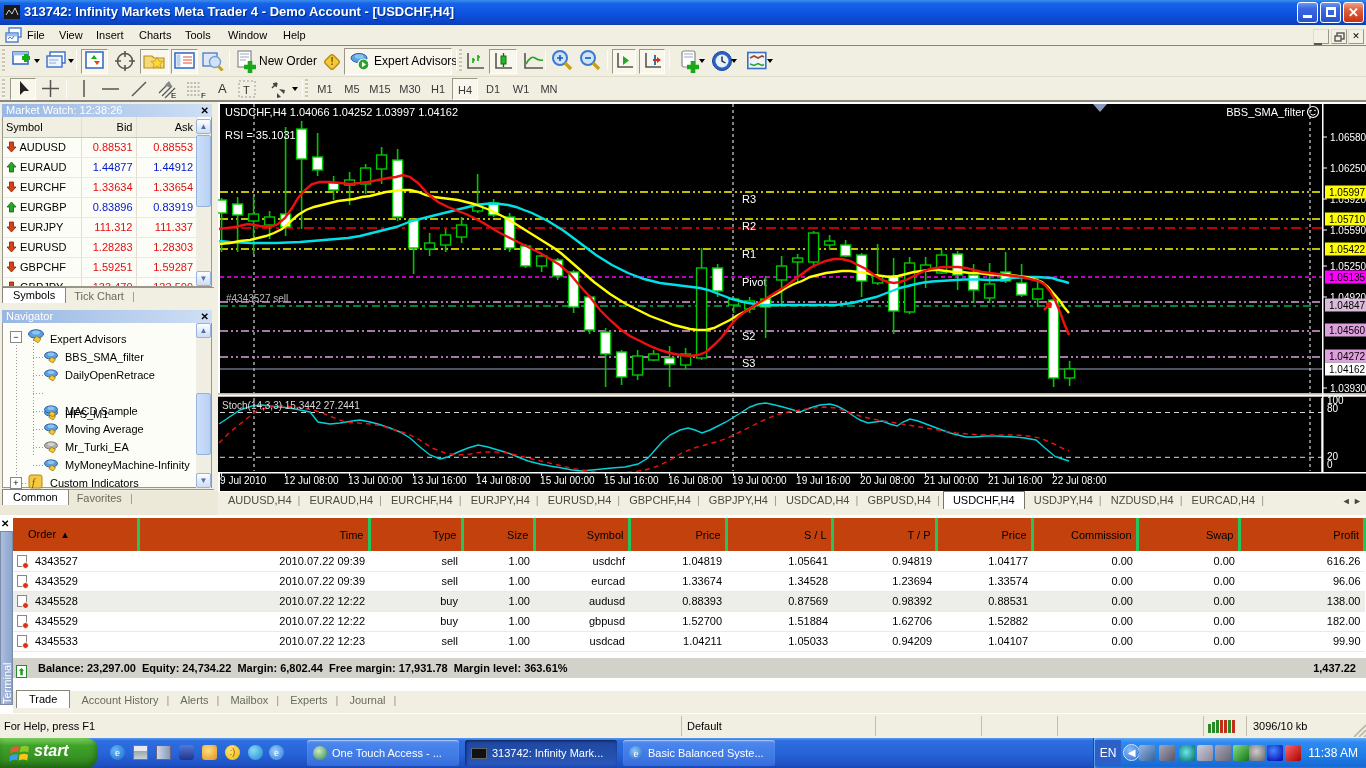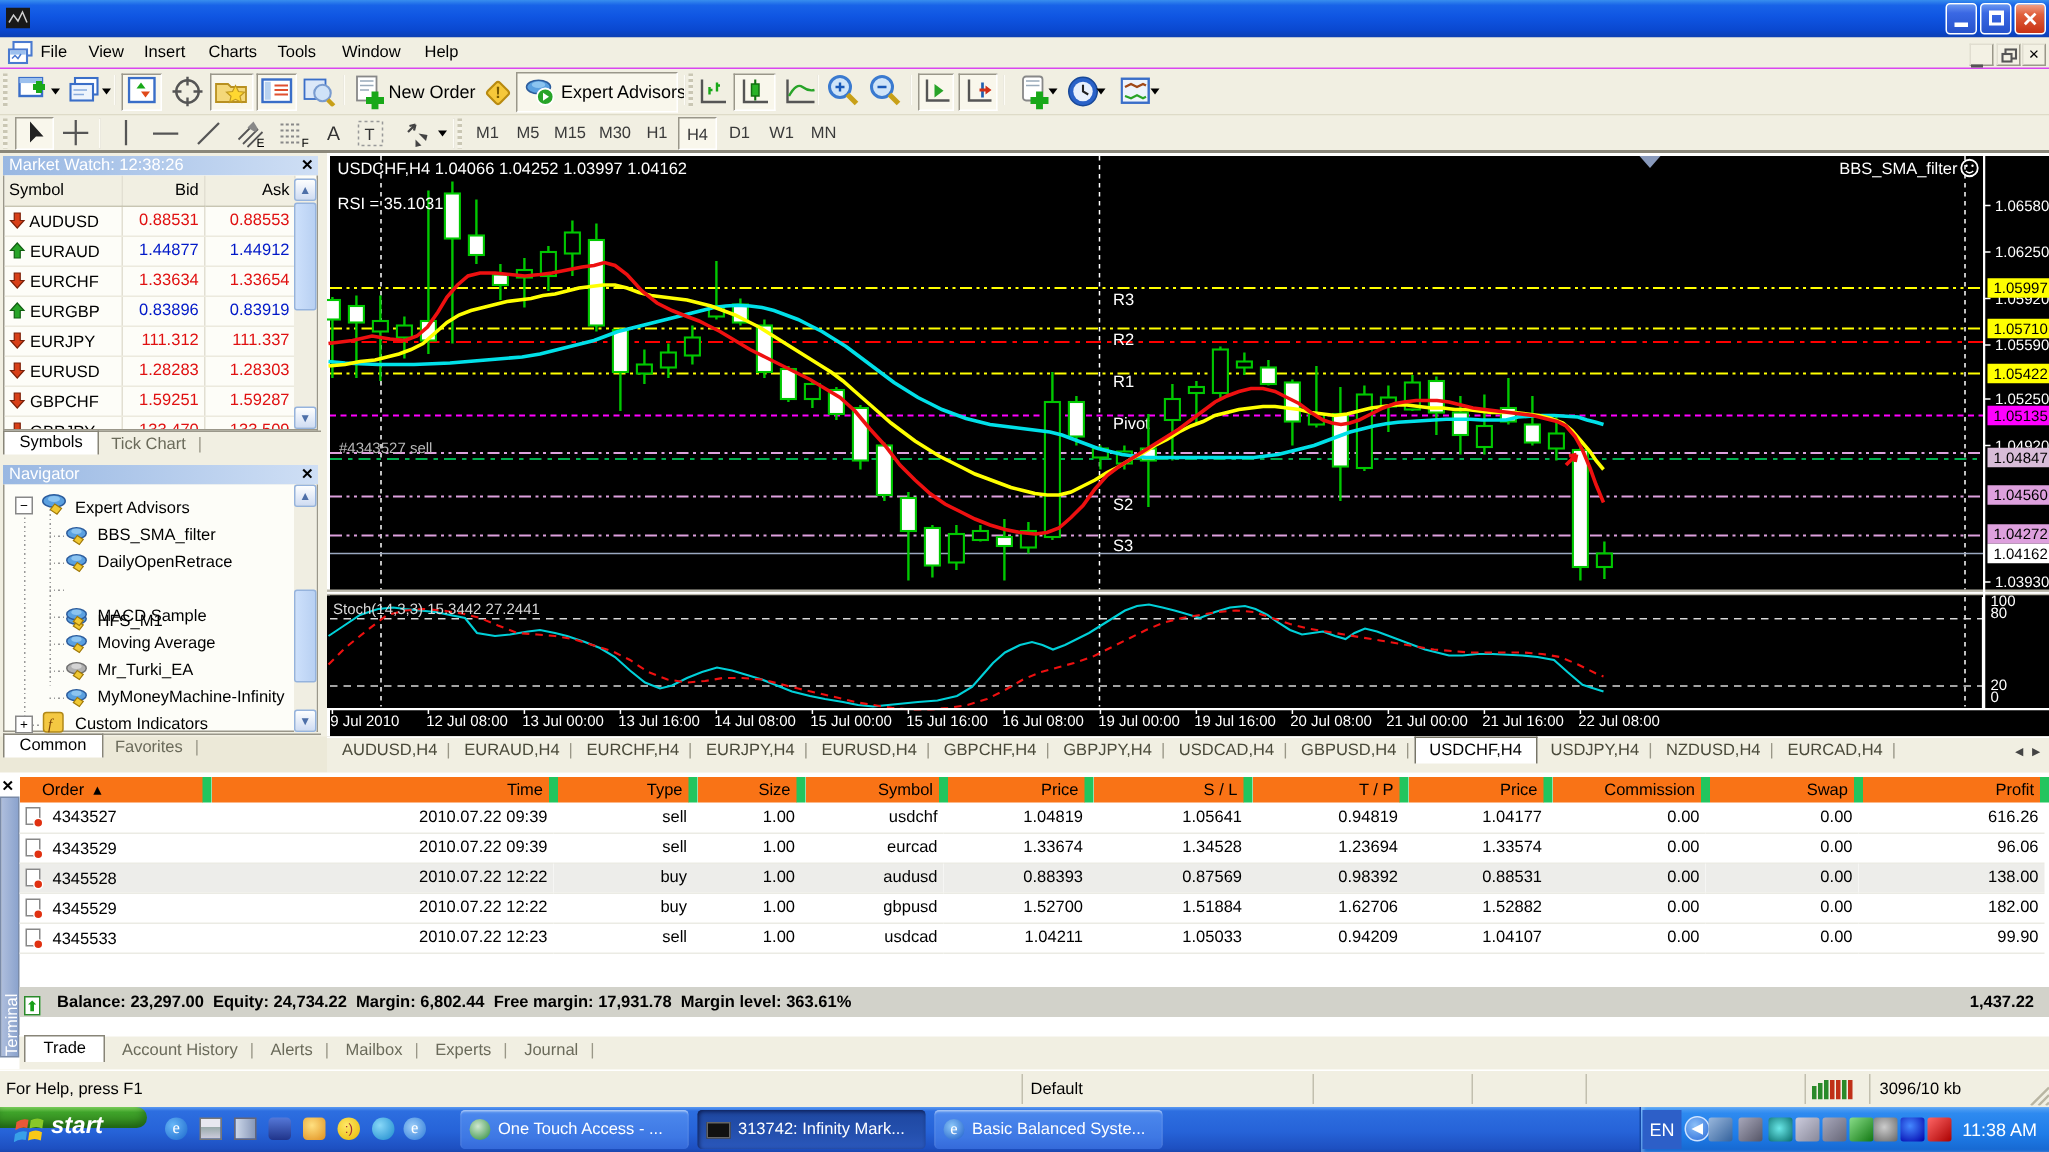--- a/index.html
+++ b/index.html
@@ -28,39 +28,40 @@
 table.mw td{border-right:1px solid #e2dfd2;border-bottom:1px solid #eceade;height:20px;padding:0 3px;white-space:nowrap}
 .tabrow{position:absolute;font-size:11px;color:#6a6a5a}
 .tab-act{background:#fff;border:1px solid #888578;border-bottom:none;color:#000;display:inline-block;padding:1px 10px 2px;position:relative;top:-1px}
 .tab-in{display:inline-block;padding:1px 8px}
 .scol{position:absolute;width:15px;background:#f0eee2}
 .sarr{position:absolute;left:0;width:15px;height:15px;background:linear-gradient(180deg,#fdfefe,#cfdcf3);border:1px solid #95b3dd;border-radius:2px;color:#4d6fa8;font-size:8px;text-align:center;line-height:14px}
 .sthumb{position:absolute;left:0;width:15px;background:linear-gradient(90deg,#cde0fb,#b8d0f2);border:1px solid #95b3dd;border-radius:2px}
 #termwrap{left:0;top:515px;width:1366px;height:198px;background:#fff}
 table.term{border-collapse:collapse;font-size:11px;table-layout:fixed;width:1353px}
 table.term td{height:20px;padding:0 4px;white-space:nowrap;overflow:hidden}
-table.term tr.hd td{height:17px;background:#f97316;border-right:6px solid #22c55e;color:#000}
+table.term tr.hd td{height:33px;background:#c2410c;border-right:3px solid #22c55e;color:#000}
 table.term tr.dr td{border-bottom:1px solid #ebebe4}
 .num{text-align:right}
 #balrow{position:absolute;left:13px;top:658px;width:1353px;height:20px;background:#d2d2ca;font-weight:bold;line-height:20px}
 #termtabs{position:absolute;left:13px;top:690px;width:1353px;height:23px;background:#f1efe2;border-top:1px solid #fff}
 #statusbar{left:0;top:713px;width:1366px;height:25px;background:#f1efe2;border-top:1px solid #fff;color:#000}
 #taskbar{left:0;top:738px;width:1366px;height:30px;background:linear-gradient(180deg,#5a9af2 0%,#2d6ee0 9%,#2663d8 55%,#1d4fc0 93%,#1a46ae 100%)}
-#startbtn{position:absolute;left:0;top:0;width:98px;height:14px;border-radius:0 12px 12px 0;background:linear-gradient(180deg,#7fd45f 0%,#3fa32a 25%,#389423 60%,#2d7f1c 100%);box-shadow:inset -2px -3px 6px rgba(0,40,0,.35);color:#fff;font-weight:bold;font-style:italic;font-size:16px}
+#startbtn{position:absolute;left:0;top:0;width:98px;height:30px;border-radius:0 12px 12px 0;background:linear-gradient(180deg,#7fd45f 0%,#3fa32a 25%,#389423 60%,#2d7f1c 100%);box-shadow:inset -2px -3px 6px rgba(0,40,0,.35);color:#fff;font-weight:bold;font-style:italic;font-size:16px}
 .taskbtn{position:absolute;top:2px;height:26px;border-radius:3px;background:linear-gradient(180deg,#639af0 0%,#4a86ec 12%,#3e78e4 70%,#356ada 100%);box-shadow:inset 0 1px 1px rgba(255,255,255,.45);color:#fff;font-size:11px;display:flex;align-items:center;padding:0 6px;white-space:nowrap;overflow:hidden}
 .taskbtn.press{background:linear-gradient(180deg,#1e47a0 0%,#2450ae 60%,#2b58bc 100%);box-shadow:inset 1px 1px 3px rgba(0,0,30,.6)}
 #tray{position:absolute;right:0;top:0;height:30px;width:273px;background:linear-gradient(180deg,#59a4f4 0%,#2e8af0 14%,#1f7de8 60%,#1666cf 100%);border-left:1px solid #1448a8;box-shadow:inset 2px 0 2px rgba(255,255,255,.3)}
 .ticon{position:absolute;top:7px;width:16px;height:16px;border-radius:2px}
 </style></head>
 <body>
 <div id="titlebar" class="abs">
  <svg class="abs" style="left:4px;top:5px" width="16" height="14">
       <rect width="16" height="14" fill="#181818"></rect>
       <path d="M2 10 l3-5 3 4 3-6 3 7" stroke="#cfcfcf" fill="none"></path>
     </svg>
+ <span class="txt">313742: Infinity Markets Meta Trader 4 - Demo Account - [USDCHF,H4]</span>
  <span class="wbtn" style="right:48px">
       <span style="display:block;margin:12px auto 0;width:9px;height:3px;background:#fff"></span>
     </span>
  <span class="wbtn" style="right:25px">
       <span style="display:block;margin:4px auto 0;width:10px;height:10px;border:2px solid #fff;border-top-width:3px"></span>
     </span>
  <span class="wbtn close" style="right:2px;font-size:13px;font-weight:bold;line-height:20px">✕</span>
 </div>
 <div id="menubar" class="abs">
  <svg class="abs" style="left:5px;top:2px" width="17" height="16" viewBox="0 0 17 16">

